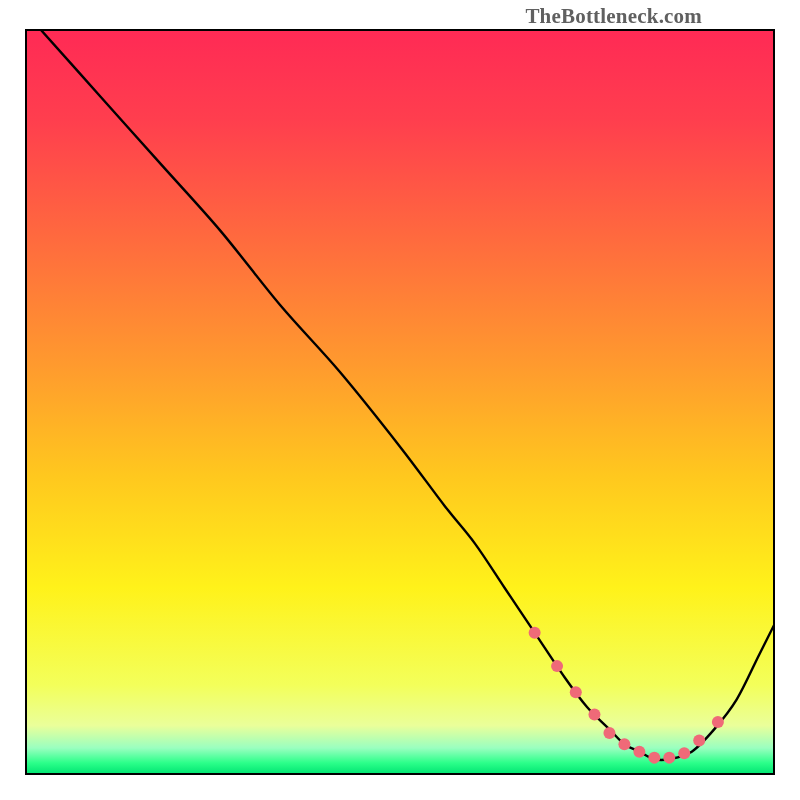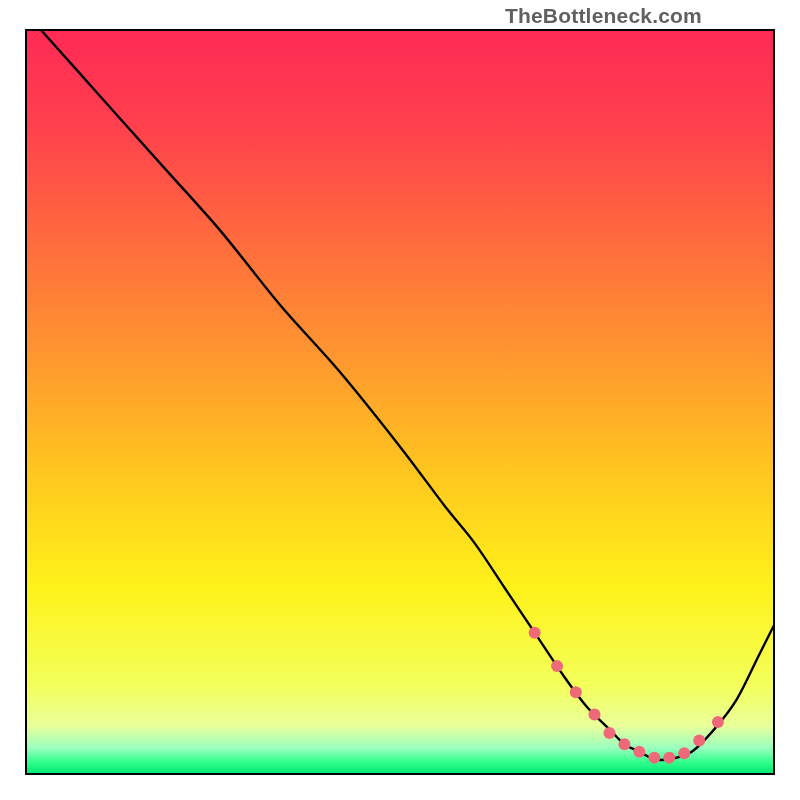--- a/index.html
+++ b/index.html
@@ -8,20 +8,21 @@
     width: 800px;
     height: 800px;
     background: #ffffff;
     font-family: Arial, Helvetica, sans-serif;
     overflow: hidden;
   }
   .stage {
     position: relative;
     width: 716px;
     height: 800px;
+    font-family: Liberation Serif, serif;
   }
   .watermark {
     position: absolute;
     top: 4px;
     right: 14px;
     font-size: 21px;
     font-weight: 600;
     color: #606060;
     letter-spacing: 0.2px;
     z-index: 10;

